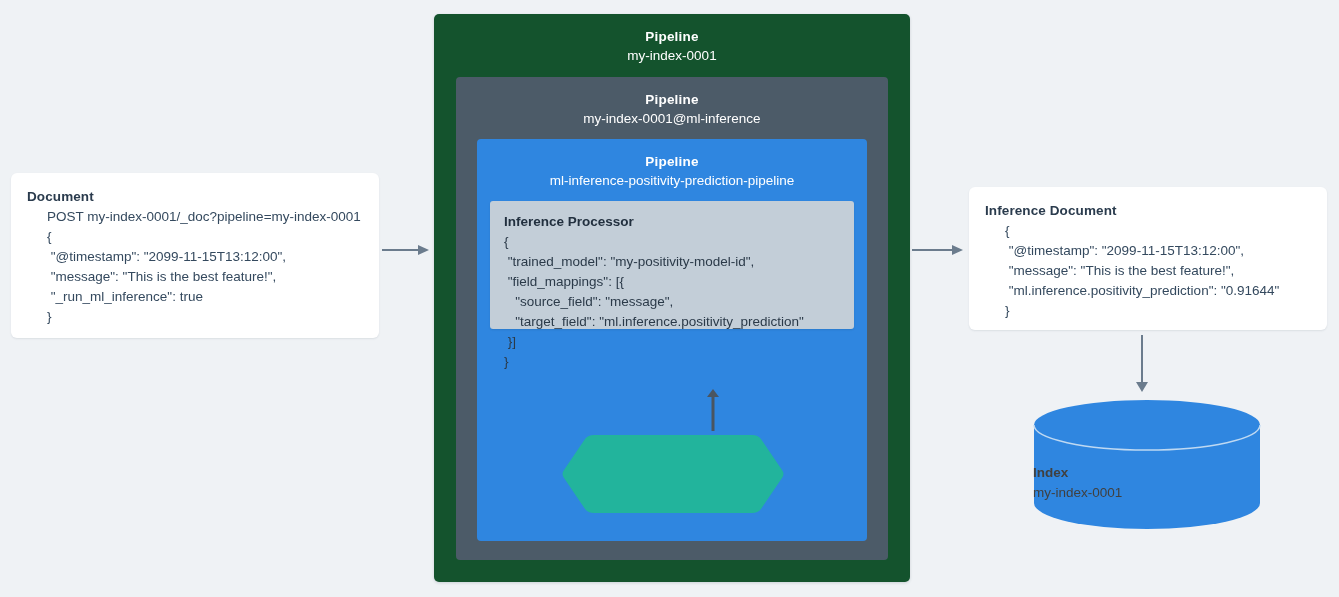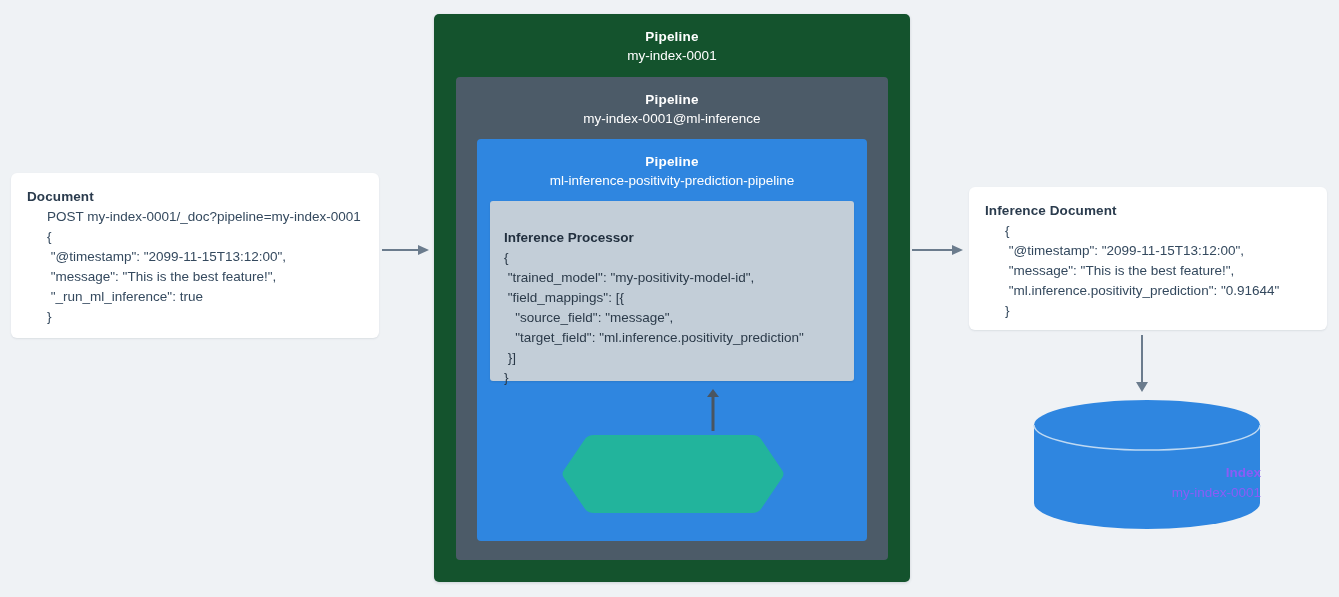--- a/index.html
+++ b/index.html
@@ -108,25 +108,25 @@
     font-weight: normal;
     line-height: 20px;
   }
 
   
   #inference-processor {
     position: absolute;
     left: 13px;
     top: 62px;
     width: 364px;
-    height: 180px;
+    height: 128px;
     background: #c3ced8;
     border-radius: 3px;
     box-sizing: border-box;
-    padding: 27px 14px;
+    padding: 11px 14px;
     box-shadow: 0 1px 2px rgba(20,40,60,0.12);
   }
   .proc-title {
     font-size: 13.5px;
     font-weight: bold;
     color: #22303f;
     line-height: 20px;
     white-space: pre;
   }
   .proc-line {
@@ -174,22 +174,22 @@
     top: 399px;
     width: 228px;
     height: 130px;
   }
   #index-cylinder svg { position: absolute; left: 0; top: 0; }
   #index-cylinder .cyl-label {
     position: absolute;
     left: 0;
     top: 64px;
     width: 228px;
-    text-align: right;
-    color: #8b5cf6;
+    text-align: left;
+    color: #404040;
     z-index: 2;
   }
   #index-cylinder .cyl-kind {
     display: block;
     font-size: 13.5px;
     font-weight: bold;
     line-height: 20px;
   }
   #index-cylinder .cyl-name {
     display: block;

